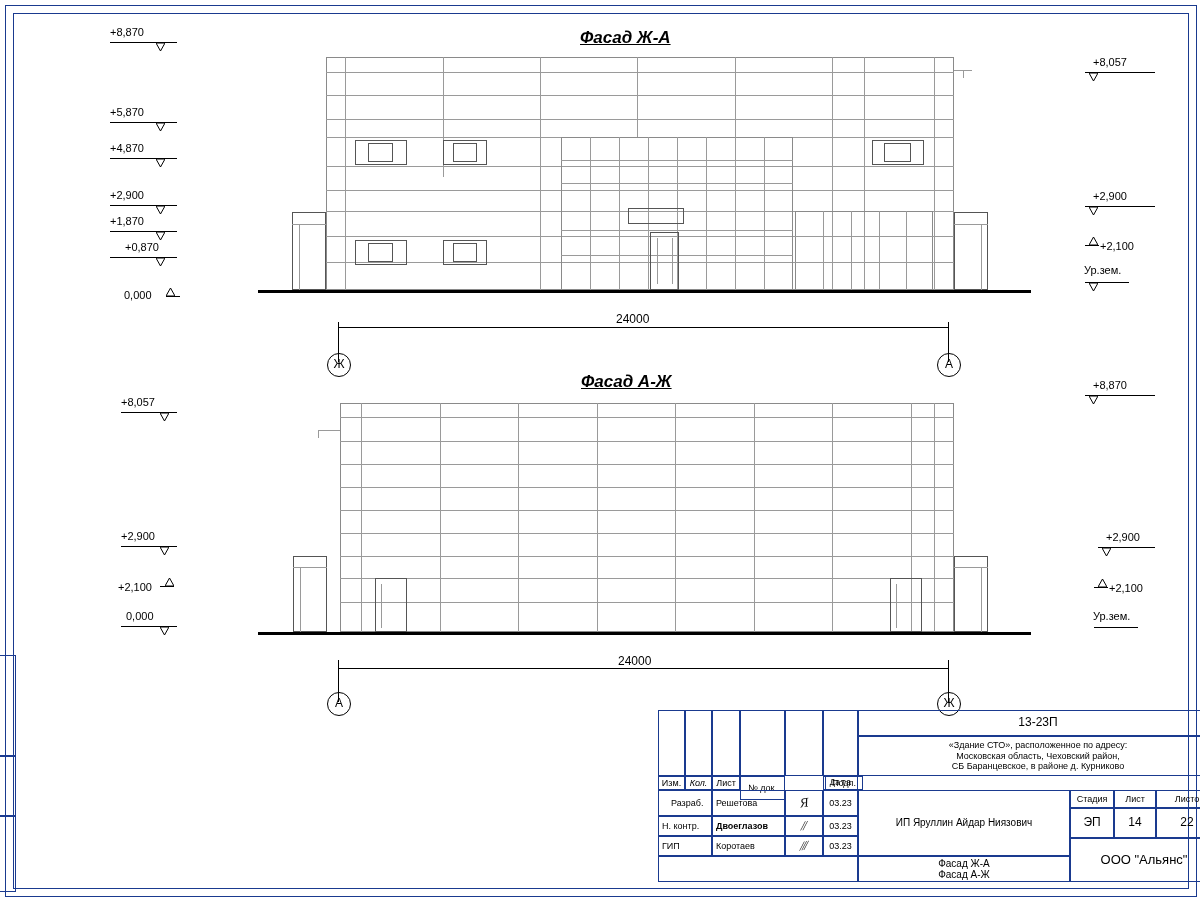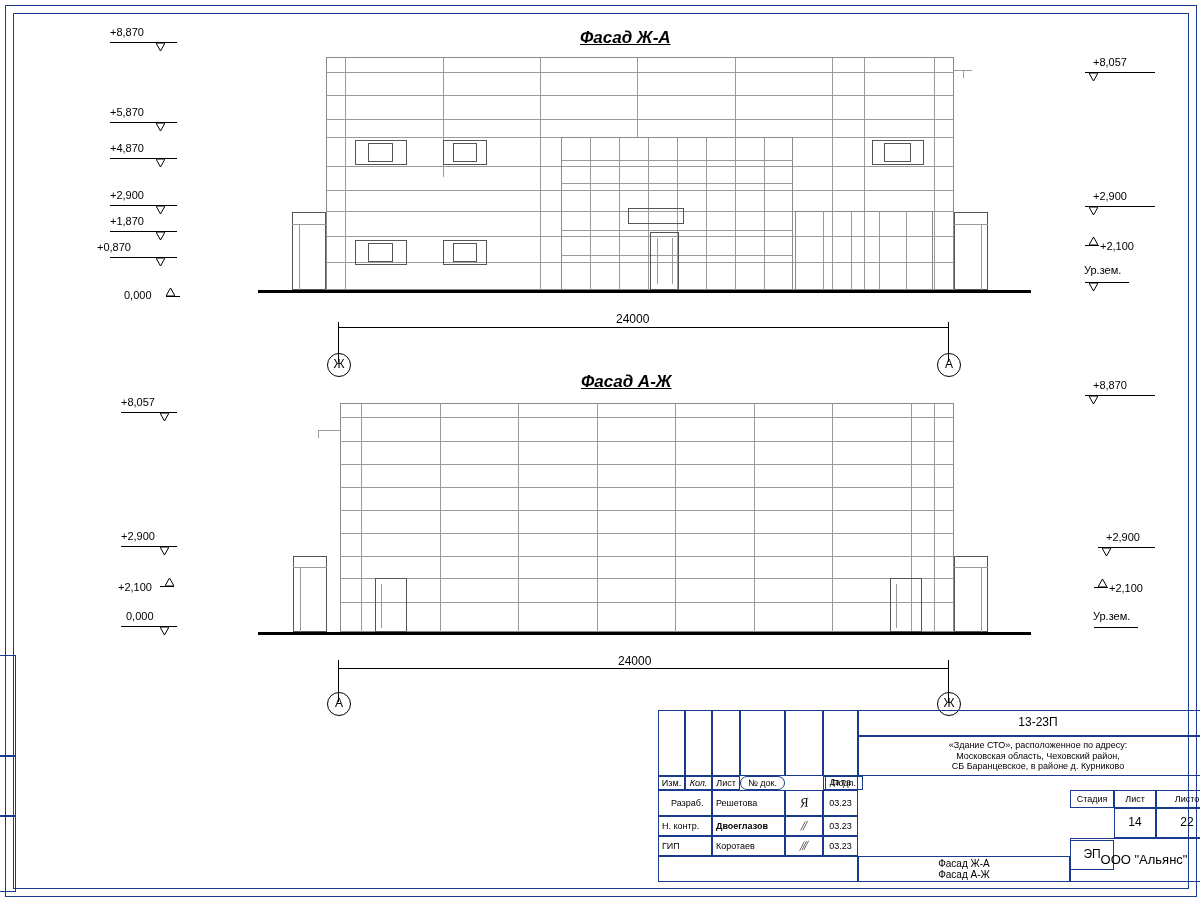--- a/index.html
+++ b/index.html
@@ -136,21 +136,21 @@
   <svg class="arrow-dn" style="left:156px;top:206px;" viewBox="0 0 9 8">
       <path d="M0 0 L9 0 L4.5 8 Z" fill="none" stroke="#000" stroke-width="1"></path>
     </svg>
 
   <div class="lvl-mark" style="left:110px;top:215px;">+1,870</div>
   <div class="ln" style="left:110px;top:231px;width:67px;height:1px;"></div>
   <svg class="arrow-dn" style="left:156px;top:232px;" viewBox="0 0 9 8">
       <path d="M0 0 L9 0 L4.5 8 Z" fill="none" stroke="#000" stroke-width="1"></path>
     </svg>
 
-  <div class="lvl-mark" style="left:97px;top:241px;text-align:right;">+0,870</div>
+  <div class="lvl-mark" style="left:125px;top:241px;text-align:right;">+0,870</div>
   <div class="ln" style="left:110px;top:257px;width:67px;height:1px;"></div>
   <svg class="arrow-dn" style="left:156px;top:258px;" viewBox="0 0 9 8">
       <path d="M0 0 L9 0 L4.5 8 Z" fill="none" stroke="#000" stroke-width="1"></path>
     </svg>
 
   <div class="lvl-mark" style="left:124px;top:289px;">0,000</div>
   <svg class="arrow-up" style="left:166px;top:288px;" viewBox="0 0 9 8">
       <path d="M4.5 0 L9 8 L0 8 Z" fill="none" stroke="#000" stroke-width="1"></path>
     </svg>
   <div class="ln" style="left:166px;top:296px;width:14px;height:1px;"></div>
@@ -290,21 +290,21 @@
     <div class="cell" style="left:200px;top:0;width:360px;height:26px;font-size:12px;">13-23П</div>
     <div class="cell" style="left:200px;top:26px;width:360px;height:40px;flex-direction:column;">
       <span>«Здание СТО», расположенное по адресу:</span>
       <span>Московская область, Чеховский район,</span>
       <span>СБ Баранцевское, в районе д. Курниково</span>
     </div>
 
     <div class="cell" style="left:0;top:66px;width:27px;height:14px;">Изм.</div>
     <div class="cell" style="left:27px;top:66px;width:27px;height:14px;font-style:italic;">Кол.</div>
     <div class="cell" style="left:54px;top:66px;width:28px;height:14px;">Лист</div>
-    <div class="cell" style="left:82px;top:66px;width:45px;height:14px;border-radius:7px;">№ док.</div>
+    <div class="cell" style="left:82px;top:66px;width:45px;height:24px;">№ док.</div>
     <div class="cell" style="left:127px;top:66px;width:38px;height:14px;margin-left:40px;">Подп.</div>
     <div class="cell" style="left:165px;top:66px;width:35px;height:14px;font-family:Liberation Mono, monospace;">Дата</div>
 
     <div class="cell lft" style="left:0;top:80px;width:54px;height:26px;padding-left:12px;">Разраб.</div>
     <div class="cell lft" style="left:54px;top:80px;width:73px;height:26px;">Решетова</div>
     <div class="cell" style="left:127px;top:80px;width:38px;height:26px;">
         <span class="sig">Я</span>
       </div>
     <div class="cell" style="left:165px;top:80px;width:35px;height:26px;">03.23</div>
 
@@ -317,25 +317,26 @@
 
     <div class="cell lft" style="left:0;top:126px;width:54px;height:20px;">ГИП</div>
     <div class="cell lft" style="left:54px;top:126px;width:73px;height:20px;">Коротаев</div>
     <div class="cell" style="left:127px;top:126px;width:38px;height:20px;">
         <span class="sig">∕∕∕</span>
       </div>
     <div class="cell" style="left:165px;top:126px;width:35px;height:20px;">03.23</div>
 
     <div class="cell" style="left:0;top:146px;width:200px;height:26px;"></div>
 
+    <div class="cell" style="left:200px;top:80px;width:212px;height:66px;font-size:10px;">ИП Яруллин Айдар Ниязович</div>
 
     <div class="cell" style="left:412px;top:80px;width:44px;height:18px;">Стадия</div>
     <div class="cell" style="left:456px;top:80px;width:42px;height:18px;">Лист</div>
     <div class="cell" style="left:498px;top:80px;width:62px;height:18px;">Листо</div>
-    <div class="cell" style="left:412px;top:98px;width:44px;height:30px;font-size:12px;margin-top:32px;">ЭП</div>
+    <div class="cell" style="left:412px;top:98px;width:44px;height:30px;font-size:12px;">ЭП</div>
     <div class="cell" style="left:456px;top:98px;width:42px;height:30px;font-size:12px;">14</div>
     <div class="cell" style="left:498px;top:98px;width:62px;height:30px;font-size:12px;">22</div>
 
     <div class="cell" style="left:200px;top:146px;width:212px;height:26px;flex-direction:column;font-size:10px;">
       <span>Фасад Ж-А</span>
       <span>Фасад А-Ж</span>
     </div>
 
     <div class="cell" style="left:412px;top:128px;width:148px;height:44px;font-size:13px;">ООО "Альянс"</div>
   </div>

